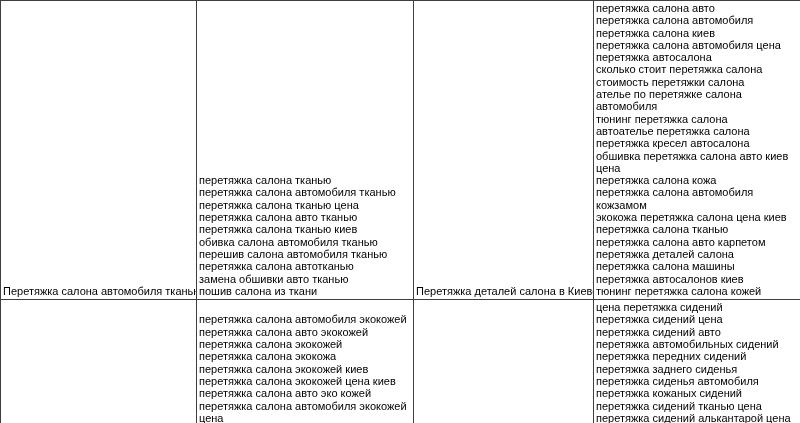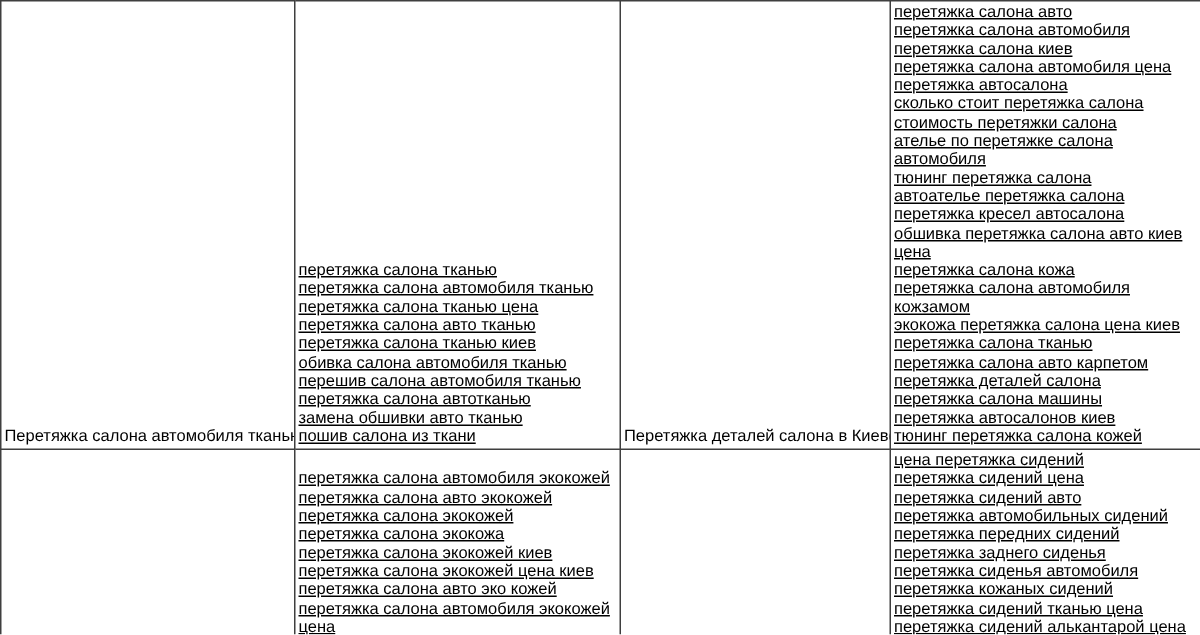--- a/index.html
+++ b/index.html
@@ -26,21 +26,20 @@
     font-size: 11px;
     line-height: 12.3px;
     color: #000000;
     overflow: hidden;
   }
   td.label-cell {
     white-space: nowrap;
   }
   td.list-cell {
     white-space: pre-line;
-    text-decoration: underline;
   }
   tr.row-1 td { height: 259px; }
   tr.row-2 td { height: 156px; }
 </style>
 </head>
 <body>
 
 <div class="page">
   <table class="kw-table">
     <colgroup>

